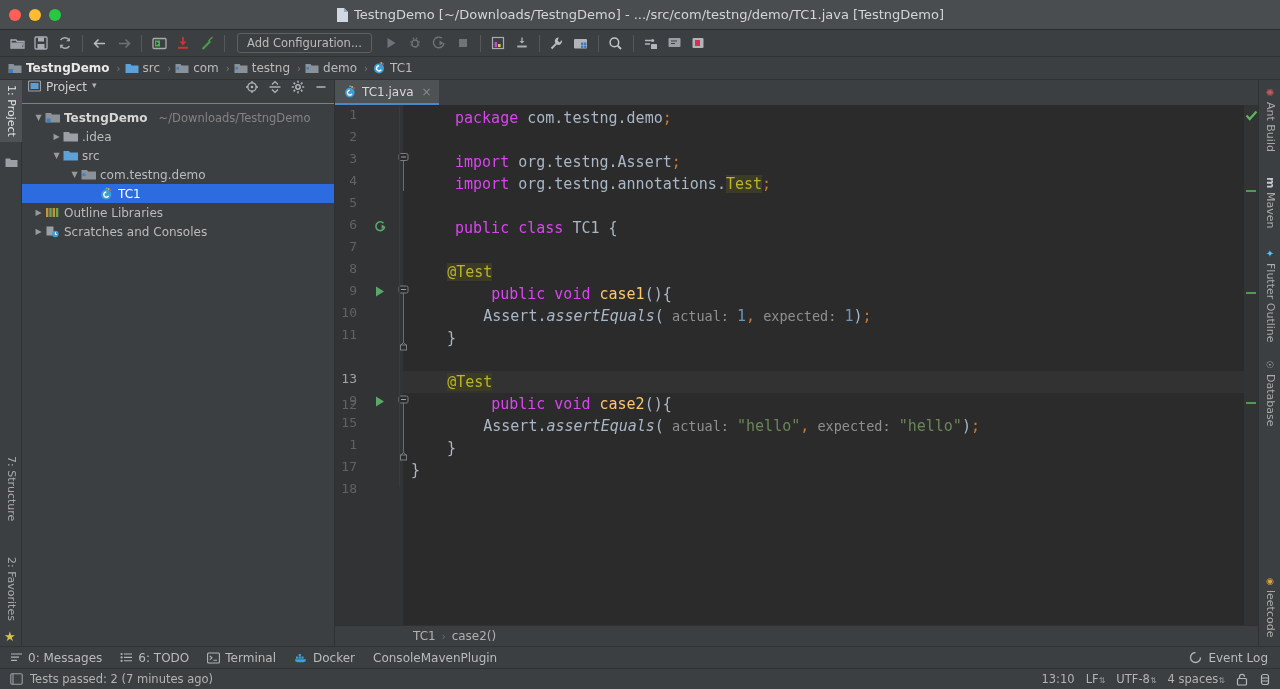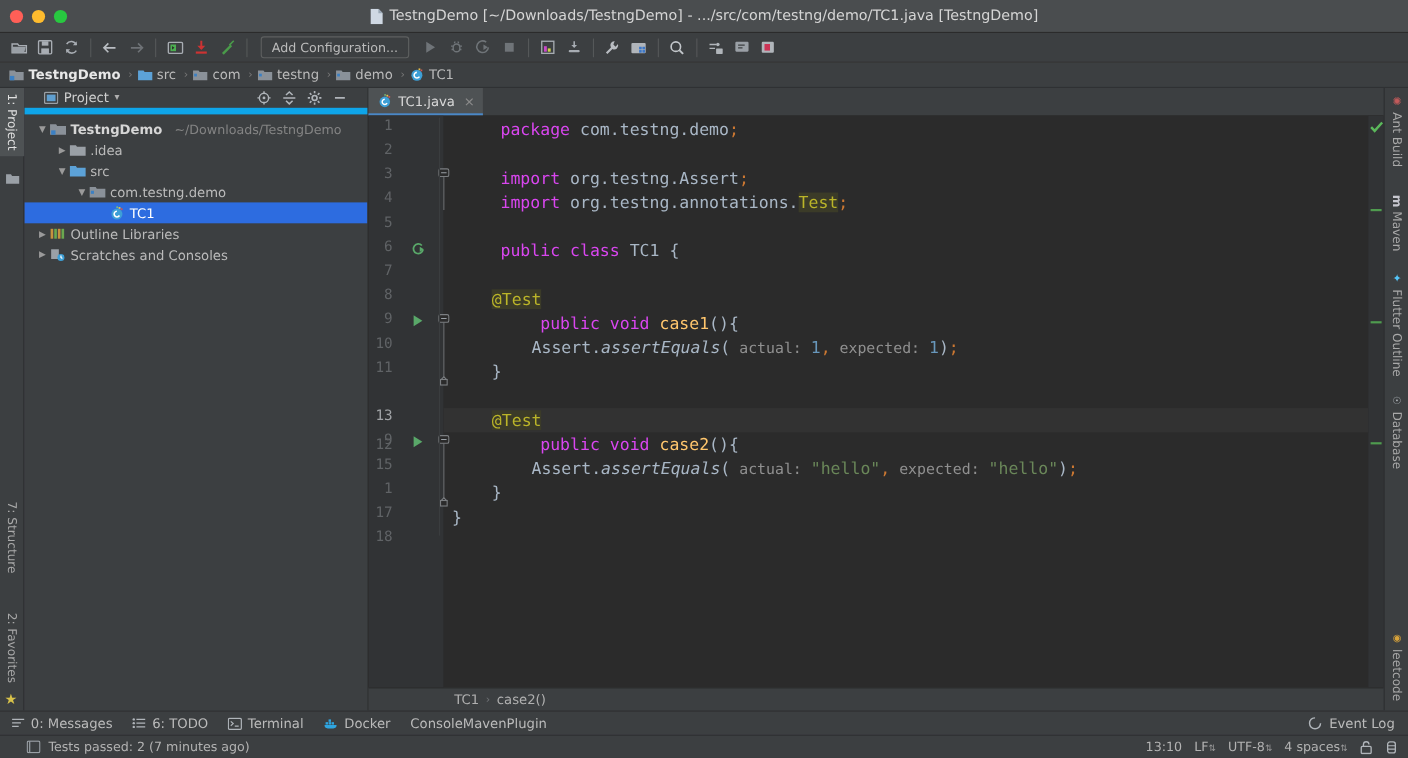--- a/index.html
+++ b/index.html
@@ -68,22 +68,22 @@
     position: absolute; left: 0; width: 22px;
     writing-mode: vertical-rl; text-orientation: mixed;
     font-size: 11px; color: #a9a9a9; padding: 5px 0;
     display: flex; align-items: center; gap: 4px; white-space: nowrap;
   }
   .vtab.act { background: #4e5254; color: #e0e0e0; }
 
   
   .proj { width: 313px; background: #3c3f41; display: flex; flex-direction: column; border-right: 1px solid #2f3133;}
   .proj-head {
-    height: 24px; display: flex; align-items: center; padding: 0 18px; gap: 5px;
-    border-bottom: 6px solid #0ea5e9;
+    height: 24px; display: flex; align-items: flex-start; padding: 0 6px; gap: 5px;
+    border-bottom: 1px solid #0ea5e9;
   }
   .proj-title { font-size: 12px; color: #cfcfcf; }
   .proj-head-icons { margin-left: auto; display: flex; gap: 9px; align-items: center; }
   .tree { flex: 1; padding-top: 4px; overflow: hidden; }
   .trow {
     height: 19px; display: flex; align-items: center; font-size: 12px;
     color: #bbbbbb; white-space: nowrap; padding-right: 4px;
   }
   .trow.sel { background: #2d6ce0; color: #ffffff; }
   .arrow { width: 13px; display: flex; align-items: center; justify-content: center; color: #9a9a9a; font-size: 8px; }
@@ -142,21 +142,21 @@
     position: absolute; left: 0; right: 0; bottom: 21px; height: 22px;
     background: #3c3f41; display: flex; align-items: center;
     padding-left: 10px; gap: 18px; font-size: 12px; color: #bbbbbb;
     border-top: 1px solid #2f3133;
   }
   .bb-item { display: flex; align-items: center; gap: 5px; }
   .bb-right { margin-left: auto; display: flex; align-items: center; gap: 6px; padding-right: 12px; }
   .statusbar {
     position: absolute; left: 0; right: 0; bottom: 0; height: 21px;
     background: #3c3f41; display: flex; align-items: center;
-    padding-left: 24px; font-size: 11.5px; color: #b3b3b3;
+    padding-left: 10px; font-size: 11.5px; color: #b3b3b3;
     border-top: 1px solid #2f3133;
   }
   .sb-right { margin-left: auto; display: flex; align-items: center; gap: 11px; padding-right: 9px; }
   .spin { font-size: 8px; color: #9a9a9a; }
   svg { display: block; }
 </style>
 </head>
 <body>
 
 <div id="app">

